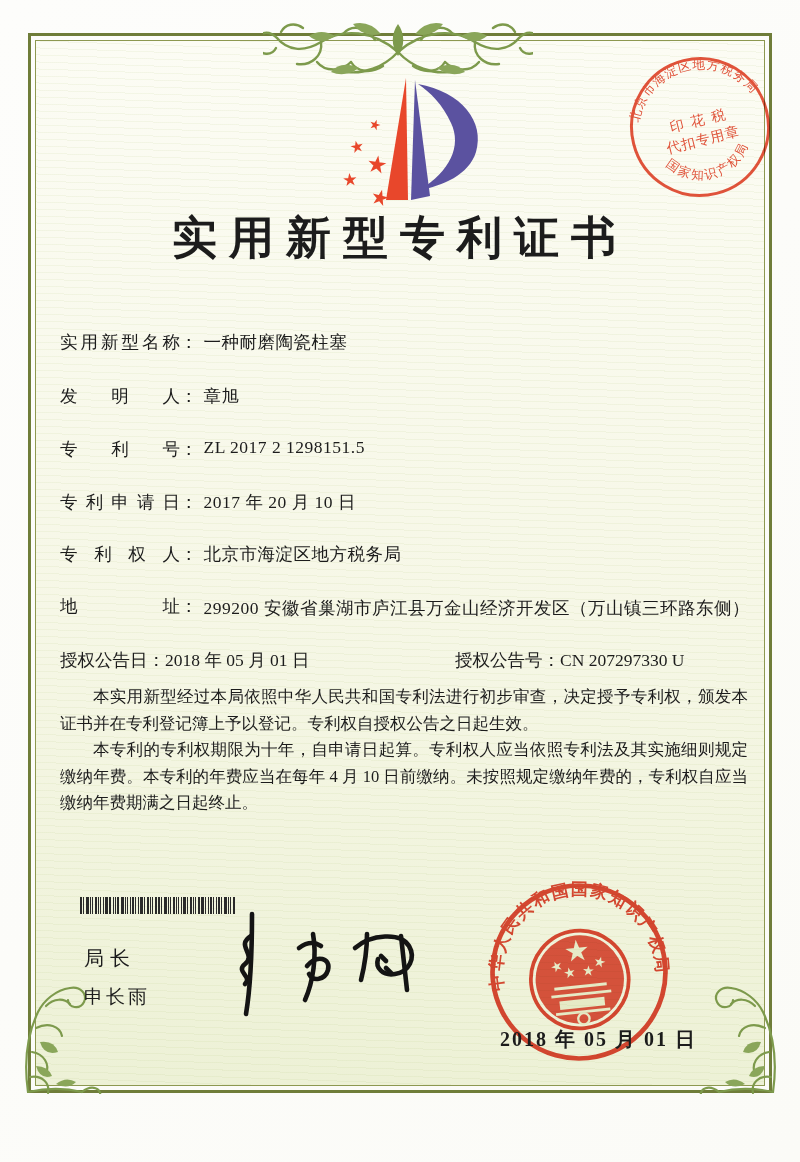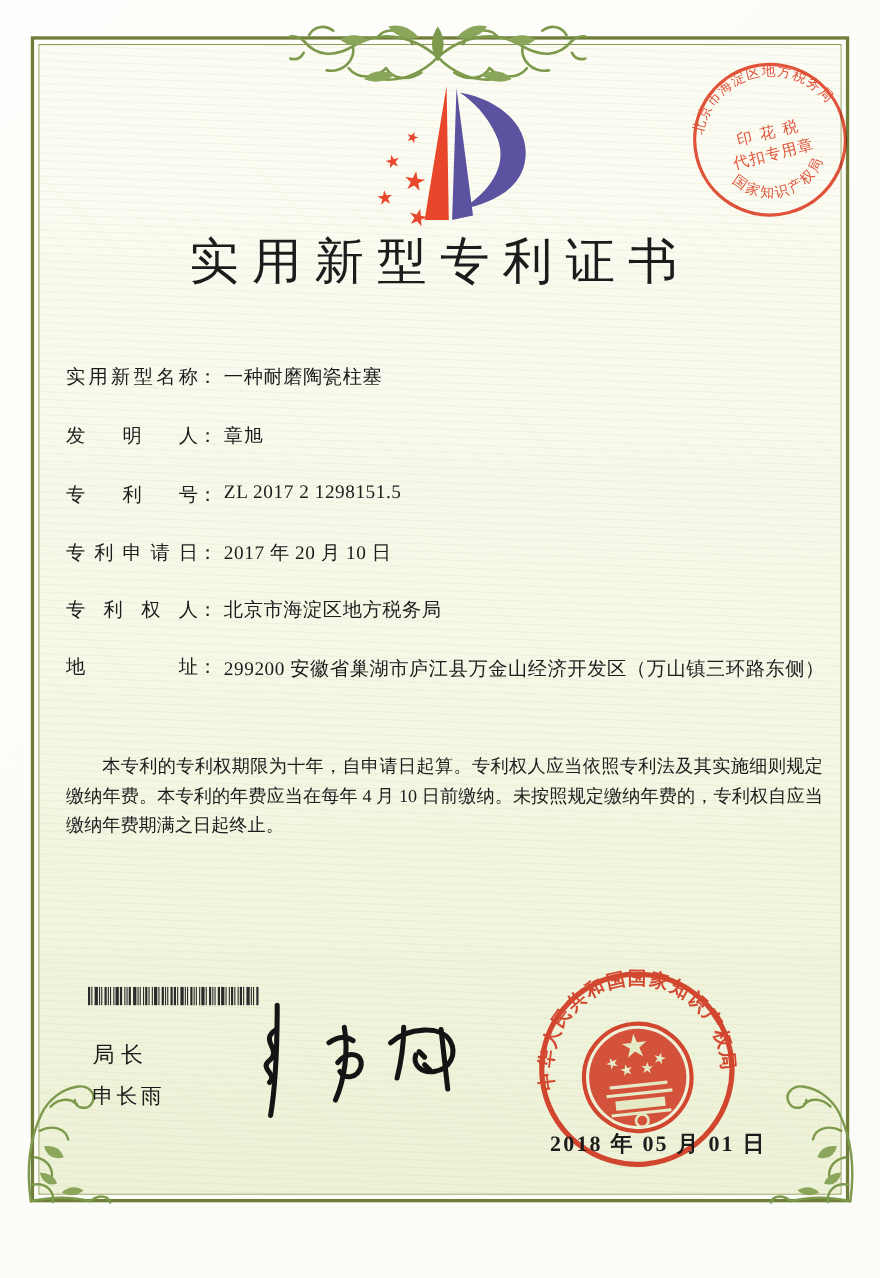--- a/index.html
+++ b/index.html
@@ -13,21 +13,21 @@
   .frame-inner{position:absolute;inset:4px;border:1px solid #8d9850;}
   .frame-bg{position:absolute;left:36px;top:41px;right:36px;bottom:77px;
             background-image:
               repeating-linear-gradient(2deg, rgba(168,190,110,0.10) 0 1px, rgba(0,0,0,0) 1px 7px),
               linear-gradient(180deg,#fcfcf4 0%,#f6f7e6 55%,#edf1d6 100%);}
 
   .abs{position:absolute;}
 
   .cert-no{left:60px;top:94px;font-size:19px;letter-spacing:5px;}
 
-  .title{left:0;top:208px;width:100%;text-align:center;font-size:45px;font-weight:400;
+  .title{left:0;top:208px;width:100%;text-align:center;font-size:45px;font-weight:700;
          letter-spacing:12px;}
 
   .field-row{left:60px;font-size:17.5px;white-space:nowrap;}
   .flabel{display:inline-flex;justify-content:space-between;width:120px;vertical-align:top;}
   .fcolon{vertical-align:top;}
   .fvalue{margin-left:6px;letter-spacing:0.5px;vertical-align:top;}
   .fvalue.wrap{display:inline-block;white-space:normal;width:566px;line-height:28px;}
 
   .auth-row{left:60px;top:648px;font-size:17.5px;white-space:nowrap;}
   .auth-right{position:absolute;left:395px;top:0;}
@@ -203,22 +203,29 @@
         <span>人</span>
       </span><span class="fcolon">：</span><span class="fvalue">北京市海淀区地方税务局</span>
   </div>
   <div class="abs field-row" style="top:594px">
     <span class="flabel">
         <span>地</span>
         <span>址</span>
       </span><span class="fcolon">：</span><span class="fvalue wrap">299200 安徽省巢湖市庐江县万金山经济开发区（万山镇三环路东侧）</span>
   </div>
 
+  <div class="abs auth-row">
+    <span>授权公告日</span><span>：</span><span>2018 年 05 月 01 日</span>
+    <span class="auth-right">
+      <span>授权公告号</span><span>：</span><span>CN 207297330 U</span>
+    </span>
+  </div>
 
   <div class="abs body-text">
+    <p>本实用新型经过本局依照中华人民共和国专利法进行初步审查，决定授予专利权，颁发本证书并在专利登记簿上予以登记。专利权自授权公告之日起生效。</p>
     <p>本专利的专利权期限为十年，自申请日起算。专利权人应当依照专利法及其实施细则规定缴纳年费。本专利的年费应当在每年 4 月 10 日前缴纳。未按照规定缴纳年费的，专利权自应当缴纳年费期满之日起终止。</p>
   </div>
 
   <div class="abs barcode" id="barcode">
       <div class="bar" style="width: 2px;"></div>
       <div class="gap" style="width: 1px;"></div>
       <div class="bar" style="width: 1px;"></div>
       <div class="gap" style="width: 2px;"></div>
       <div class="bar" style="width: 3px;"></div>
       <div class="gap" style="width: 1px;"></div>

